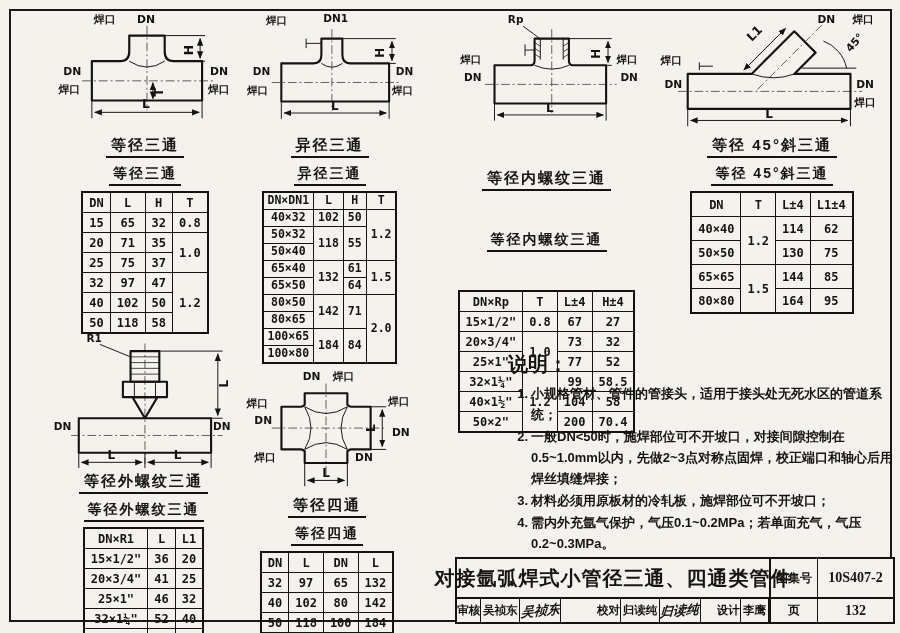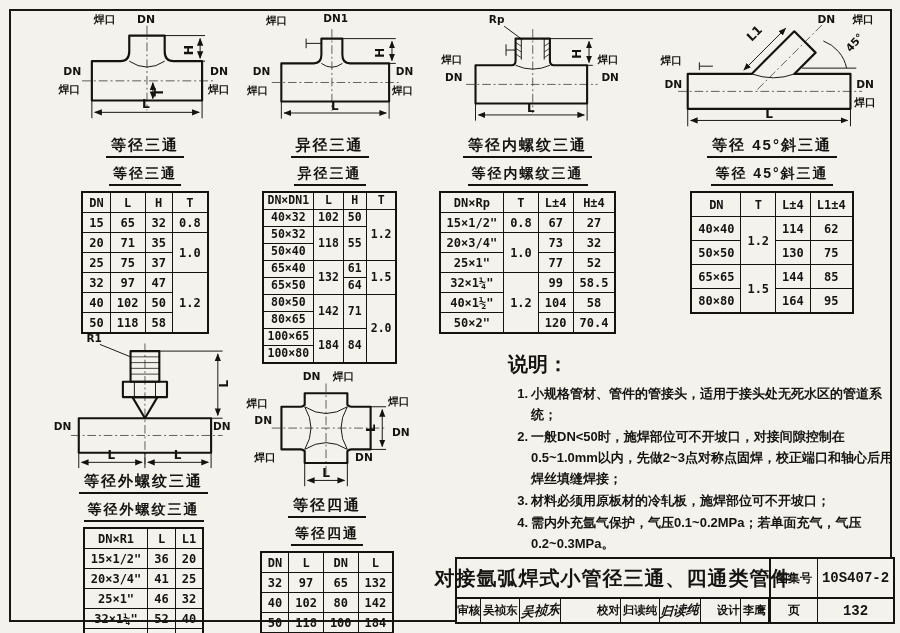--- a/index.html
+++ b/index.html
@@ -36,21 +36,21 @@
                 justify-content:center;font-size:11.5px;font-weight:700;white-space:nowrap;overflow:hidden;}
   #tb-names>div:last-child{border-right:none;}
   .sig{font-style:italic;font-weight:800;transform:rotate(-5deg) skewX(-8deg);font-size:13px;}
   #tb-right{flex:1;display:flex;flex-direction:column;}
   .tbr{display:flex;}
   .tbr1{flex:1;border-bottom:2px solid #15130f;}
   .tbr2{height:23px;}
   .tbr>.lab{width:46px;border-right:1.2px solid #15130f;display:flex;align-items:center;
             justify-content:center;font-size:12px;font-weight:700;}
   .tbr>.val{flex:1;display:flex;align-items:center;justify-content:center;
-            font-size:14px;font-weight:800;font-family:Liberation Mono, monospace;}
+            font-size:14px;font-weight:800;font-family:Liberation Serif, serif;}
   
   svg{display:block;}
   .outline{fill:none;stroke:#15130f;stroke-width:2.2;stroke-linejoin:round;}
   .thin{fill:none;stroke:#15130f;stroke-width:1;}
   .hatch{fill:none;stroke:#15130f;stroke-width:.8;}
   .cl{fill:none;stroke:#3a3630;stroke-width:.8;stroke-dasharray:9 3 2 3;}
   .dim{fill:none;stroke:#15130f;stroke-width:1;marker-start:url(#ar);marker-end:url(#ar);}
   svg text{font-family:"DejaVu Sans",sans-serif;font-size:11px;font-weight:700;fill:#15130f;}
   svg text.dl{font-size:12.5px;}
 </style>
@@ -208,21 +208,21 @@
             <td rowspan="2">184</td>
             <td rowspan="2">84</td>
           </tr>
           <tr>
             <td>100×80</td>
           </tr>
         </tbody>
       </table>
   </div>
 
-  <div class="col" style="left:424px;top:10px;width:207px;">
+  <div class="col" style="left:443px;top:10px;width:207px;gap:33px;">
     <svg width="205" height="124" viewBox="0 0 205 130">
       <path class="cl" d="M38,78 H176"></path>
       <path class="cl" d="M108,20 V108"></path>
       <path class="outline" d="M48,58 L86,58 Q90,58 90,53 L90,30 L126,30 L126,53 Q126,58 130,58 L165,58 L165,98 L48,98 Z"></path>
       <path class="thin" d="M96,30 V52 M120,30 V52"></path>
       <path class="hatch" d="M90,34 L96,38 M90,40 L96,44 M90,46 L96,50 M126,34 L120,38 M126,40 L120,44 M126,46 L120,50"></path>
       <path class="thin" d="M90,58 Q108,66 126,58"></path>
       <path class="thin" d="M78,17 L97,31"></path>
       <text x="62" y="14">Rp</text>
       <path class="thin" d="M80,36 V48 M80,42 H90"></path>
@@ -272,21 +272,21 @@
             <td>99</td>
             <td>58.5</td>
           </tr>
           <tr>
             <td>40×1½"</td>
             <td>104</td>
             <td>58</td>
           </tr>
           <tr>
             <td>50×2"</td>
-            <td>120</td>
+            <td>200</td>
             <td>70.4</td>
           </tr>
         </tbody>
       </table>
   </div>
 
   <div class="col" style="left:652px;top:10px;width:240px;">
     <svg width="238" height="124" viewBox="0 0 238 128">
       <path class="cl" d="M22,84 H212"></path>
       <path class="cl" d="M104,82 L172,14"></path>

